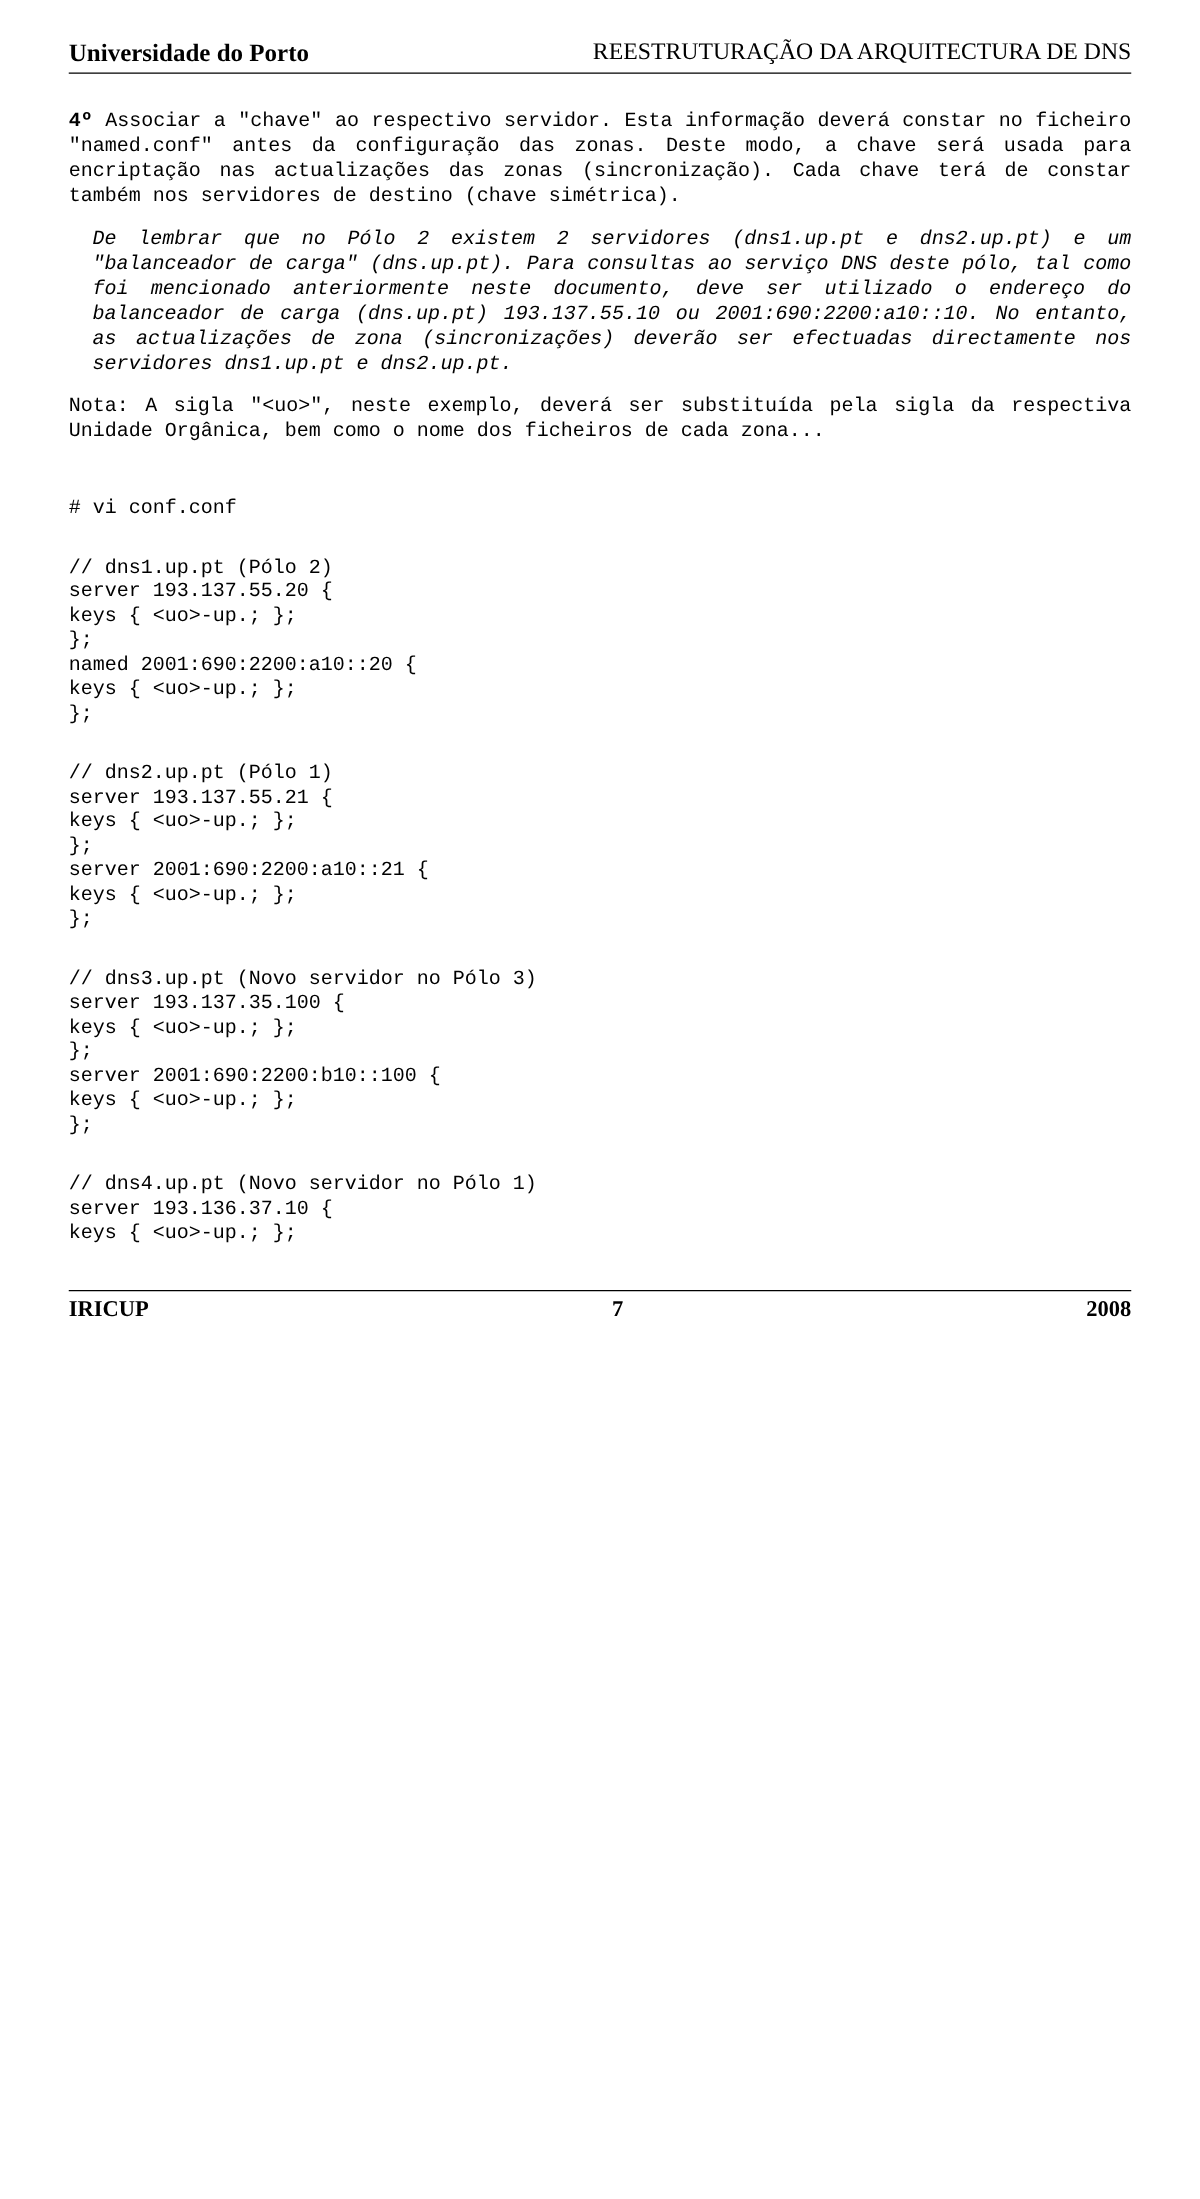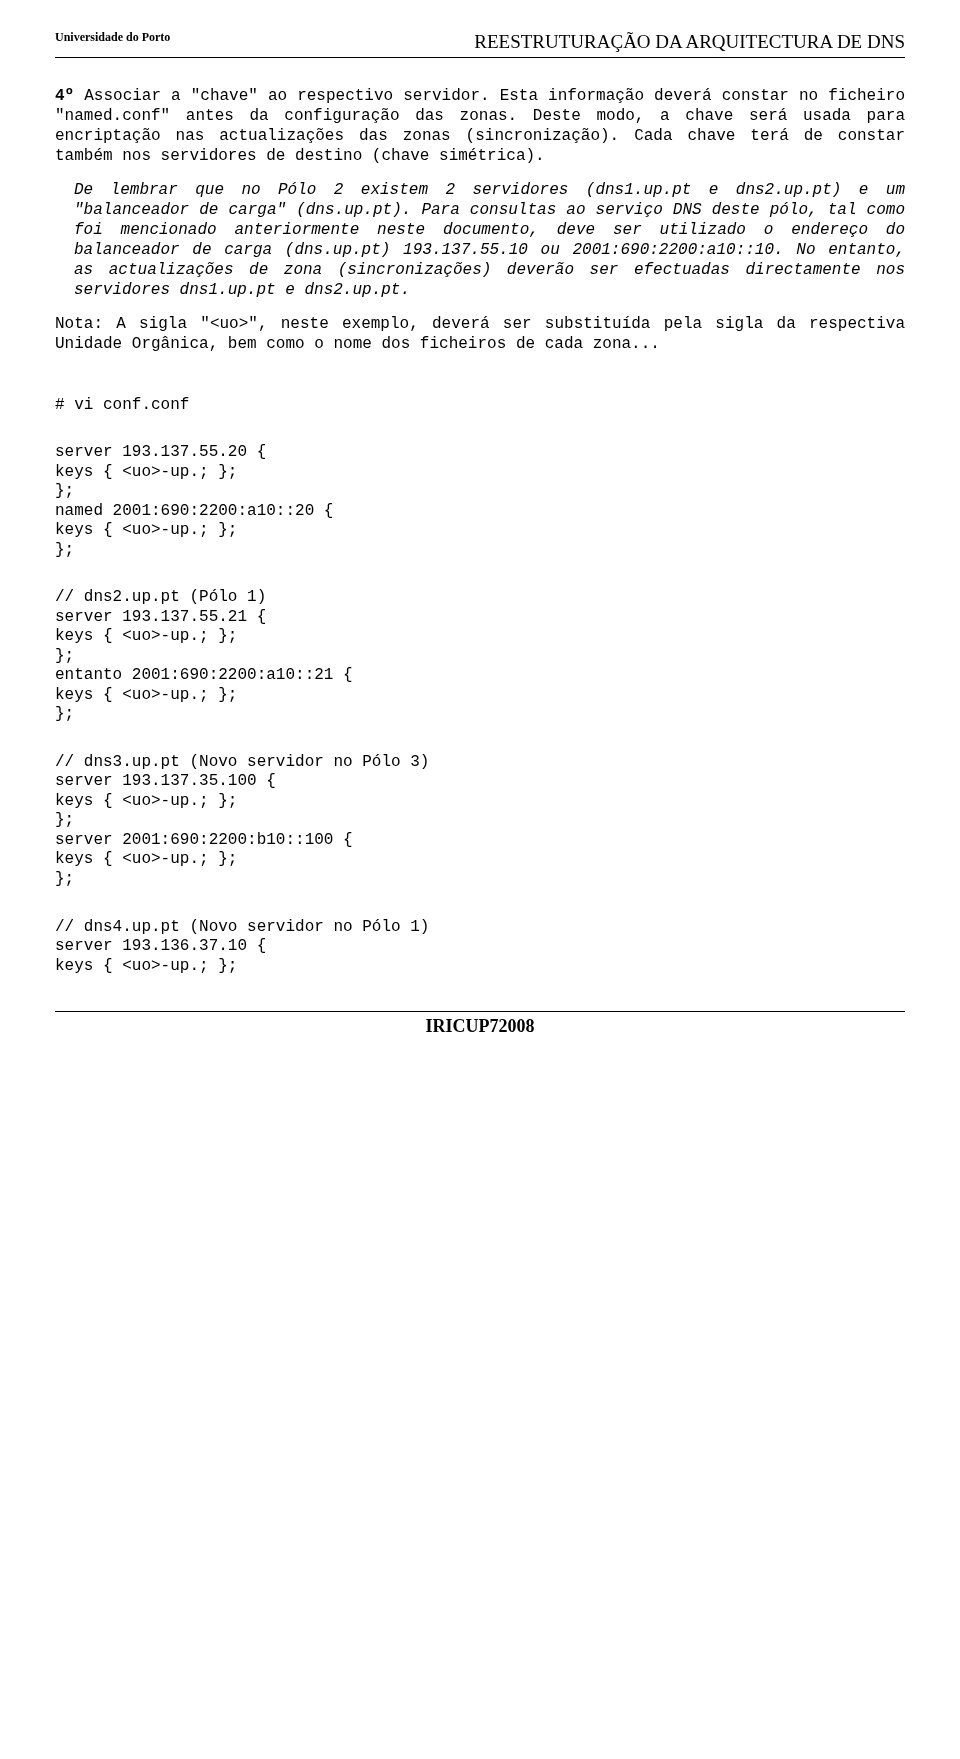--- a/index.html
+++ b/index.html
@@ -18,41 +18,41 @@
   .header {
     display: flex;
     justify-content: space-between;
     border-bottom: 1px solid #000;
     padding-bottom: 2px;
     margin-bottom: 28px;
     font-family: Georgia, "Times New Roman", serif;
   }
   .header-left {
     font-weight: bold;
-    font-size: 12px;
+    font-size: 20px;
   }
   .header-right {
     font-size: 19px;
     font-variant: small-caps;
   }
   .para {
     text-align: justify;
     margin-bottom: 14px;
     line-height: 1.25;
   }
   .italic { font-style: italic; margin-left: 19px; }
   .bold { font-weight: bold; margin-top: 48px; }
   .gap { height: 28px; }
   .code-line {
     white-space: pre;
     line-height: 1.22;
   }
   .footer {
     display: flex;
-    justify-content: center;
+    justify-content: space-between;
     border-top: 1px solid #000;
     padding-top: 3px;
     margin-top: 35px;
     font-family: Georgia, "Times New Roman", serif;
     font-size: 18px;
     font-weight: bold;
   }
 </style>
 </head>
 <body>
@@ -71,34 +71,35 @@
   <p class="para italic">De lembrar que no Pólo 2 existem 2 servidores (dns1.up.pt e dns2.up.pt) e um "balanceador de carga" (dns.up.pt). Para consultas ao serviço DNS deste pólo, tal como foi mencionado anteriormente neste documento, deve ser utilizado o endereço do balanceador de carga (dns.up.pt) 193.137.55.10 ou 2001:690:2200:a10::10. No entanto, as actualizações de zona (sincronizações) deverão ser efectuadas directamente nos servidores dns1.up.pt e dns2.up.pt.</p>
 
   <p class="para">Nota: A sigla "&lt;uo&gt;", neste exemplo, deverá ser substituída pela sigla da respectiva Unidade Orgânica, bem como o nome dos ficheiros de cada zona...</p>
 
   <div class="gap"></div>
 
   <div class="code-line"># vi conf.conf</div>
 
   <div class="gap"></div>
 
+  <div class="code-line">// dns1.up.pt (Pólo 2)</div>
   <div class="code-line">server 193.137.55.20 {</div>
   <div class="code-line">keys { &lt;uo&gt;-up.; };</div>
   <div class="code-line">};</div>
   <div class="code-line">named 2001:690:2200:a10::20 {</div>
   <div class="code-line">keys { &lt;uo&gt;-up.; };</div>
   <div class="code-line">};</div>
 
   <div class="gap"></div>
 
   <div class="code-line">// dns2.up.pt (Pólo 1)</div>
   <div class="code-line">server 193.137.55.21 {</div>
   <div class="code-line">keys { &lt;uo&gt;-up.; };</div>
   <div class="code-line">};</div>
-  <div class="code-line">entanto 2001:690:2200:a10::21 {</div>
+  <div class="code-line">server 2001:690:2200:a10::21 {</div>
   <div class="code-line">keys { &lt;uo&gt;-up.; };</div>
   <div class="code-line">};</div>
 
   <div class="gap"></div>
 
   <div class="code-line">// dns3.up.pt (Novo servidor no Pólo 3)</div>
   <div class="code-line">server 193.137.35.100 {</div>
   <div class="code-line">keys { &lt;uo&gt;-up.; };</div>
   <div class="code-line">};</div>
   <div class="code-line">server 2001:690:2200:b10::100 {</div>

